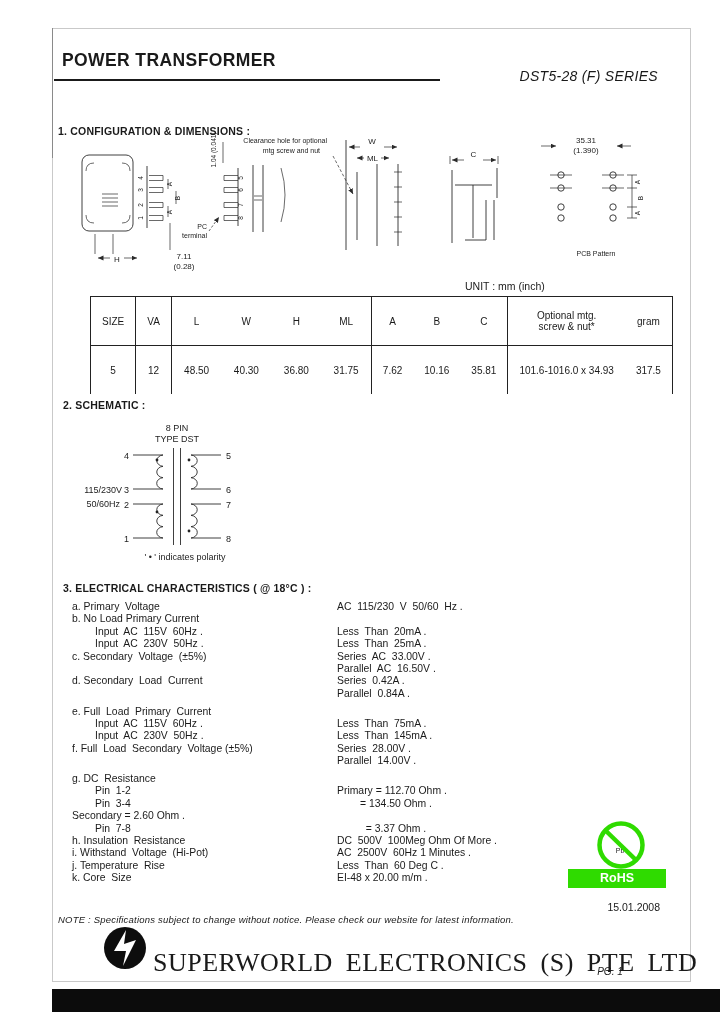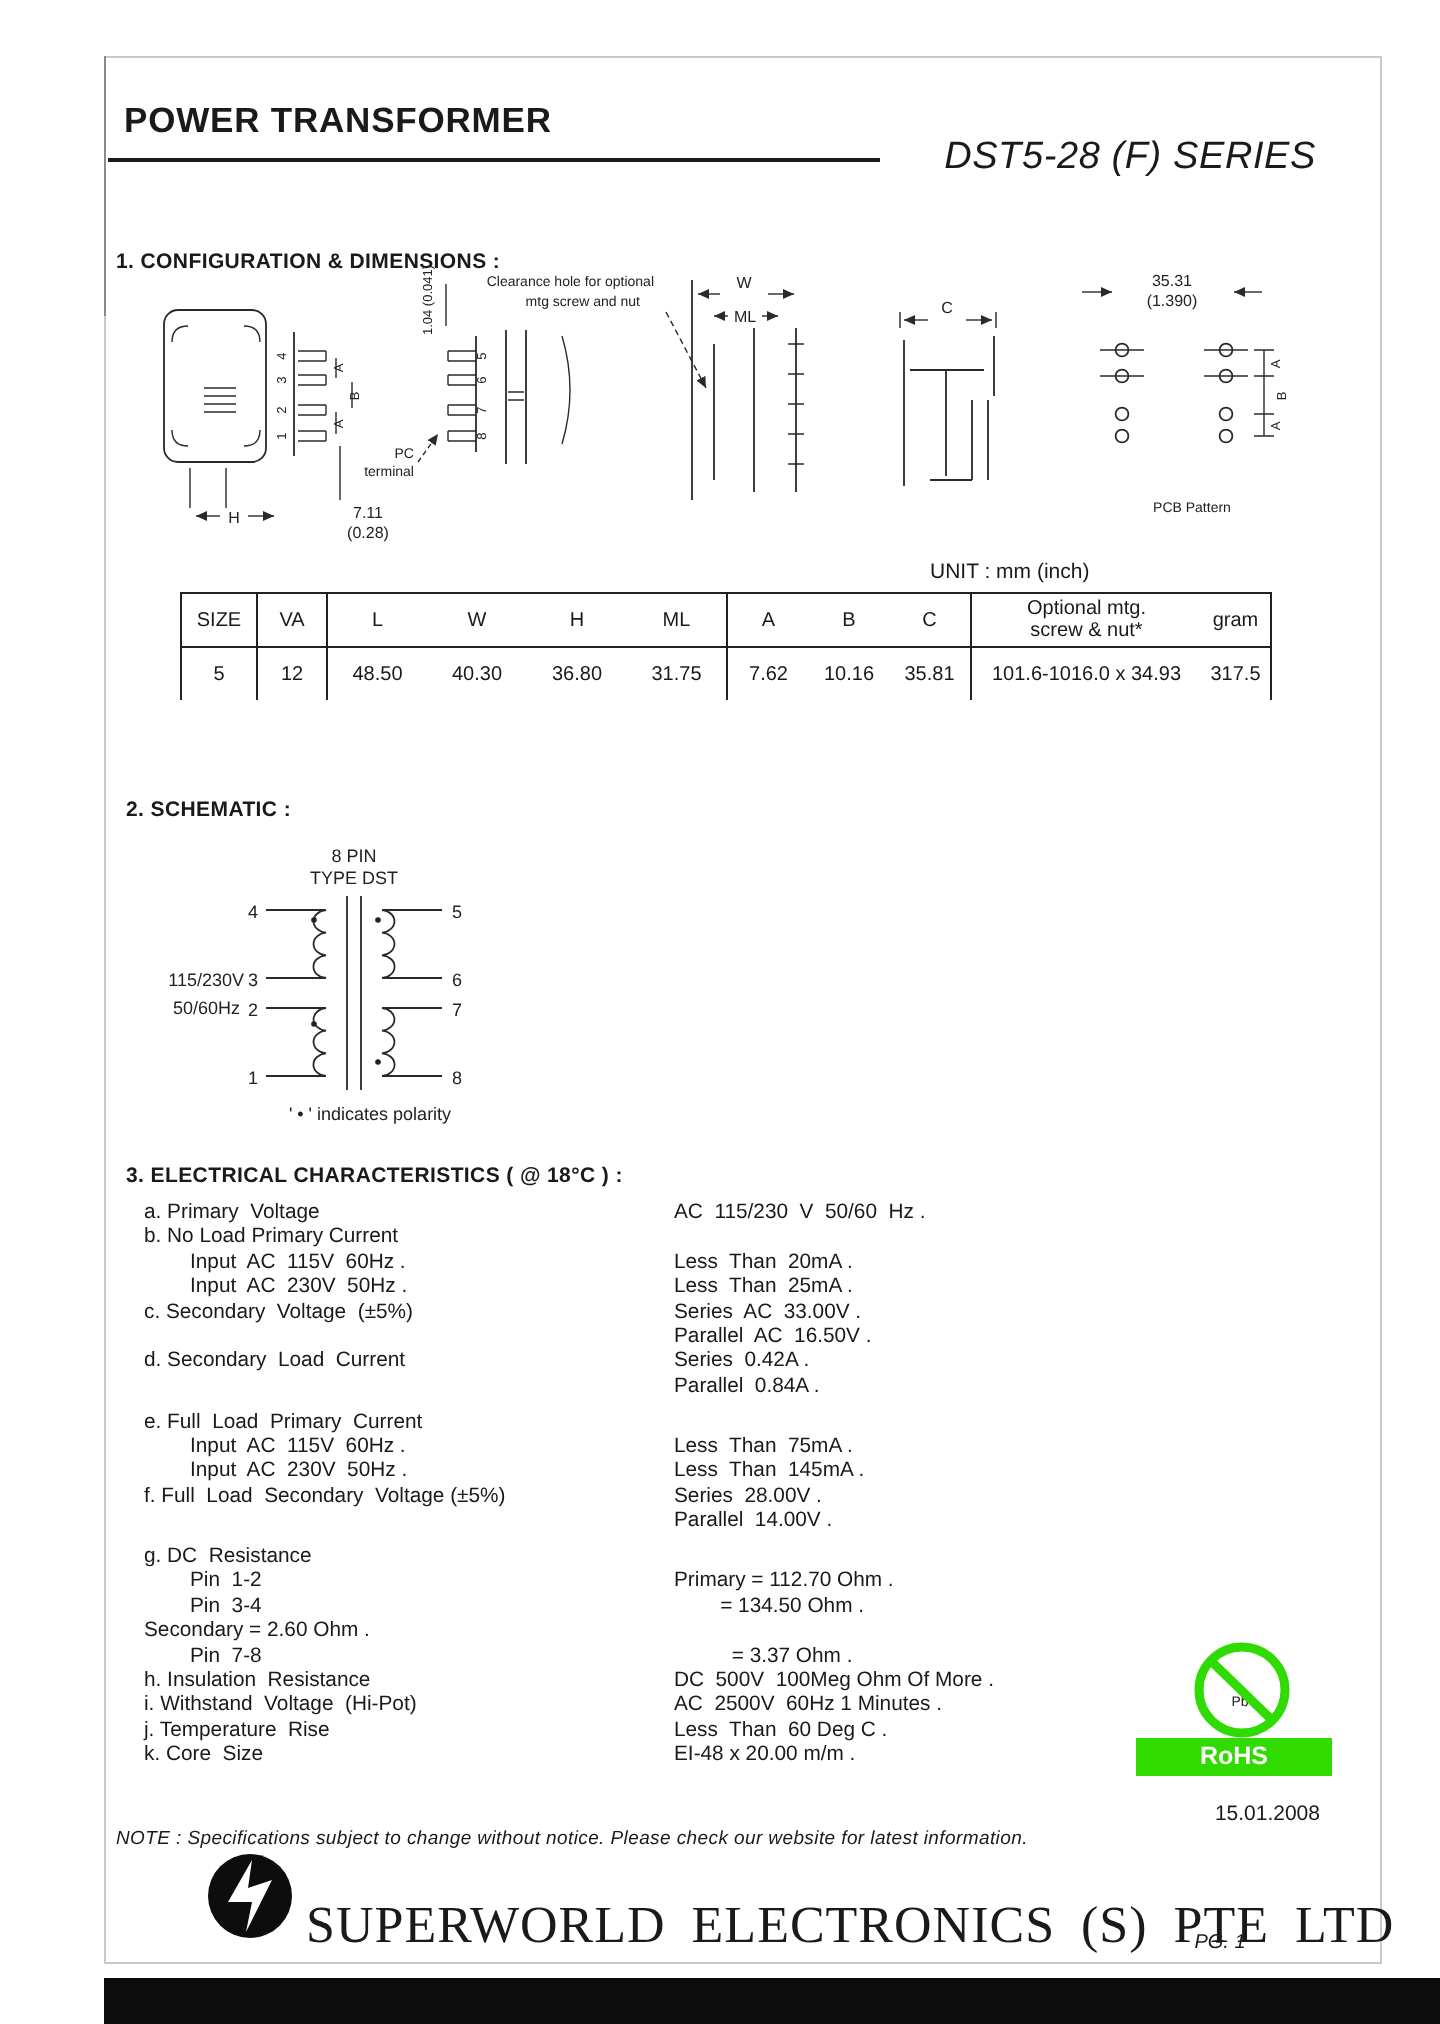--- a/index.html
+++ b/index.html
@@ -6,39 +6,39 @@
   body{
     width:720px;height:1012px;position:relative;background:#ffffff;
     font-family:"Liberation Sans",sans-serif;color:#1a1a1a;overflow:hidden;
   }
   .abs{position:absolute}
   #page-border{left:52px;top:28px;width:637px;height:952px;border:1px solid #c9c9c9}
   #page-edge{left:52px;top:28px;width:1px;height:130px;background:#8a8a8a}
 
   #doc-title{left:62px;top:50px;font-size:17.5px;font-weight:bold;letter-spacing:.4px}
   #title-rule{left:54px;top:79px;width:386px;height:2px;background:#1a1a1a}
-  #series-title{left:430px;top:68px;width:228px;text-align:right;font-size:19px;font-style:italic;letter-spacing:.3px}
+  #series-title{left:430px;top:68px;width:228px;text-align:right;font-size:14px;font-style:italic;letter-spacing:.3px}
 
   .sec-title{font-size:10.5px;font-weight:bold;letter-spacing:.2px}
   #sec1-title{left:58px;top:125px}
   #sec2-title{left:63px;top:399px}
   #sec3-title{left:63px;top:582px}
 
   svg{display:block}
   svg text{font-family:"Liberation Sans",sans-serif;fill:#222;font-size:7px}
   svg .dim{font-size:8px}
   svg .tiny{font-size:6.5px}
   .ln{stroke:#2a2a2a;stroke-width:.9;fill:none}
   .thin{stroke:#2a2a2a;stroke-width:.7;fill:none}
 
   #dwg-wrap{left:60px;top:122px}
   #unit-label{left:465px;top:280px;width:170px;font-size:10.5px}
 
   #spec-table{left:90px;top:296px;border-collapse:collapse;table-layout:fixed}
-  #spec-table th,#spec-table td{font-weight:normal;font-size:10px;text-align:center;padding:0;white-space:pre}
+  #spec-table th,#spec-table td{font-weight:normal;font-size:10px;text-align:center;padding:11px;white-space:pre}
   #spec-table thead th{border-top:1.2px solid #222;border-bottom:1.2px solid #222;height:26px;line-height:11px}
   #spec-table .rmm td{height:26px;vertical-align:middle}
   #spec-table .rin td{height:26px;vertical-align:top}
   .vl{border-left:1.2px solid #222}
   .vr{border-right:1.2px solid #222}
 
   #schem-wrap{left:75px;top:413px}
   #schem-wrap text{font-size:9px}
 
   #elec{left:72px;top:601px;width:566px;font-size:10.4px}

